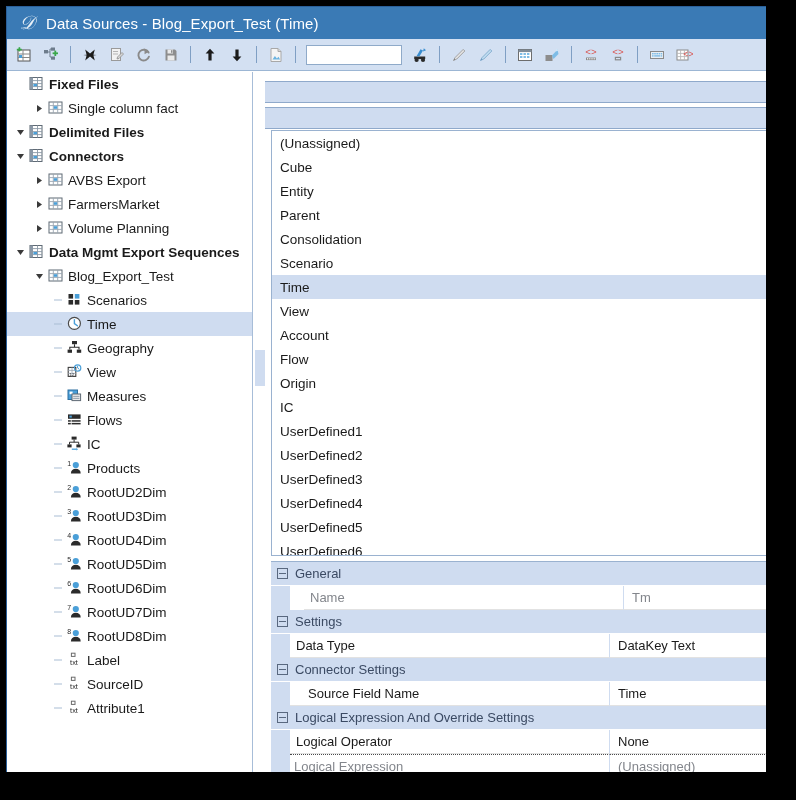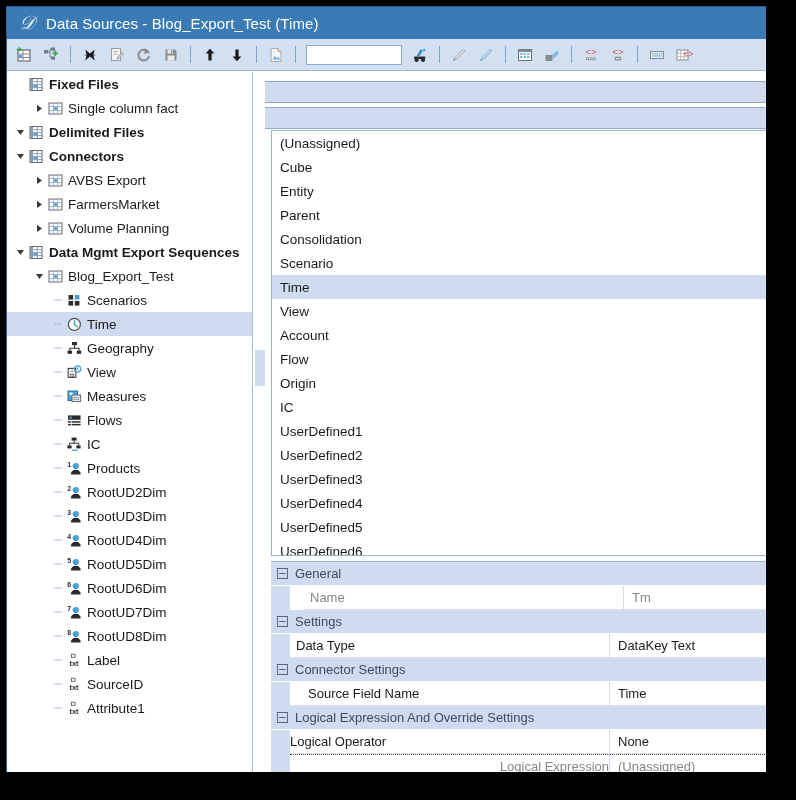--- a/index.html
+++ b/index.html
@@ -126,21 +126,21 @@
     width: 14px; height: 24px;
     display: flex; align-items: center; justify-content: center;
     flex: 0 0 auto;
     font-size: 8px;
     color: #3a3a3a;
   }
   .ticon {
     width: 18px; height: 18px;
     margin-right: 4px;
     flex: 0 0 auto;
-    display: flex; align-items: flex-end; justify-content: center; font-weight: bold;
+    display: flex; align-items: flex-start; justify-content: center;
   }
   .ticon svg { display: block; }
 
   
   #splitter {
     position: absolute;
     left: 248px; top: 0;
     width: 10px; height: 723px;
     background: #ffffff;
   }
@@ -1072,30 +1072,30 @@
             </div>
           </div>
           <div class="pg-row">
             <div class="pg-cat">
               <span class="boxer"></span>
               <span>Logical Expression And Override Settings</span>
             </div>
           </div>
           <div class="pg-row">
             <div class="pg-gutter"></div>
-            <div class="pg-name" style="padding-left: 0;">
+            <div class="pg-name" style="padding-left: 6px;">
               <span>Logical Operator</span>
             </div>
             <div class="pg-val">
               <span>None</span>
             </div>
           </div>
           <div class="pg-row dim focused">
             <div class="pg-gutter"></div>
-            <div class="pg-name" style="padding-left: 4px; justify-content: flex-end;">
+            <div class="pg-name" style="padding-left: 4px;">
               <span>Logical Expression</span>
             </div>
             <div class="pg-val">
               <span>(Unassigned)</span>
             </div>
           </div>
         </div>
     </div>
   </div>
 </div>

